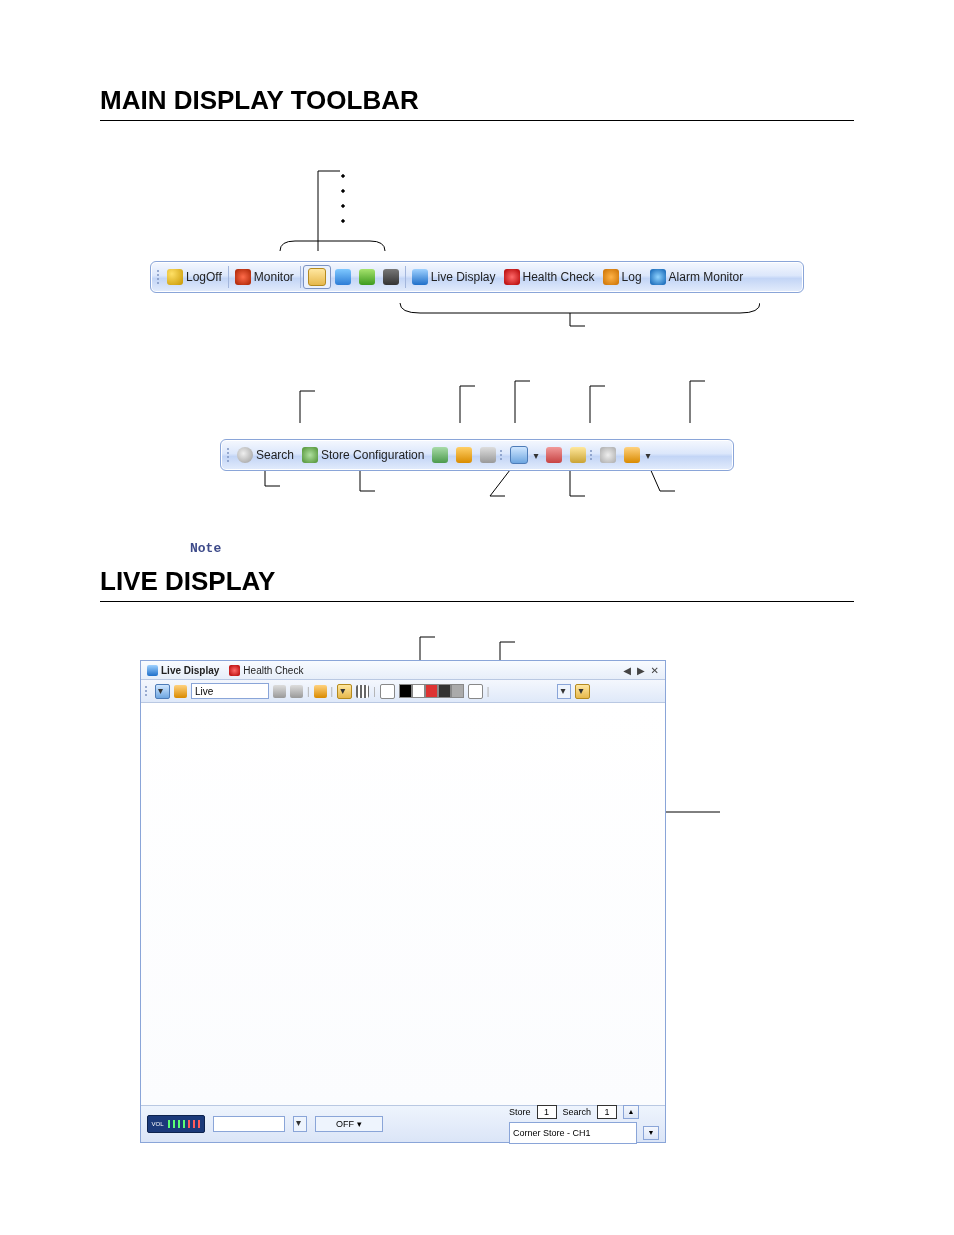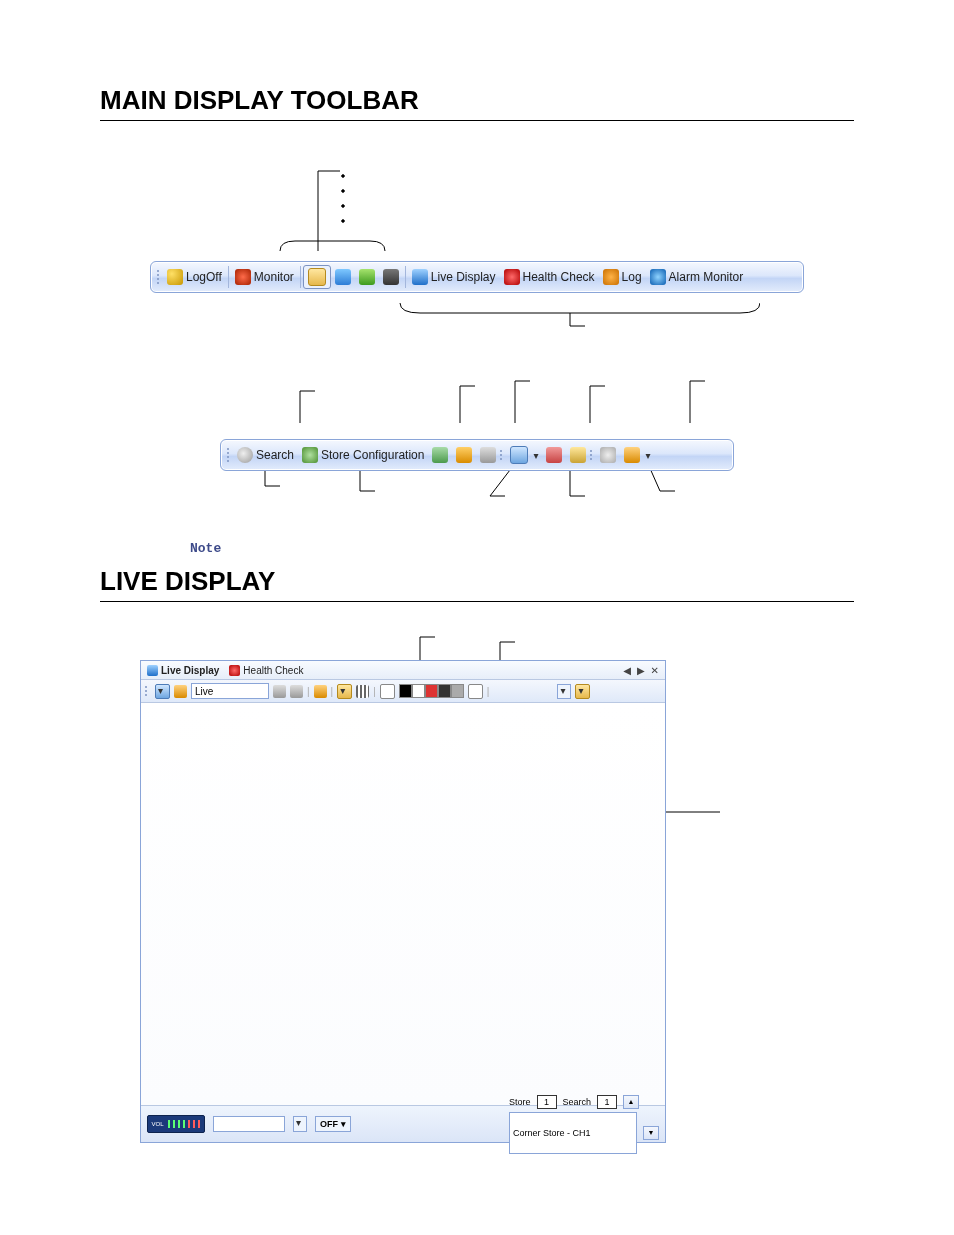--- a/index.html
+++ b/index.html
@@ -113,26 +113,26 @@
     gap:8px;
   }
   .vol-box{
     width:52px;height:16px;background:#1b3a7a;border:1px solid #0d234e;border-radius:2px;
     display:flex;align-items:center;justify-content:space-around;padding:0 2px;
   }
   .vol-box .bar{width:2px;height:8px;background:#ff5b5b;}
   .vol-box .bar.g{background:#5bff74;}
   .vol-box .lbl{color:#fff;font-size:6px;margin-right:2px;}
   .text-in{width:70px;height:14px;border:1px solid #8aa5d8;background:#fff;}
-  .off-btn{height:14px;border:1px solid #8aa5d8;background:#eef4fd;font-size:9px;padding:0 4px;display:flex;align-items:center;font-weight:bold;}
+  .off-btn{height:14px;border:1px solid #8aa5d8;background:#eef4fd;font-size:9px;padding:0 20px;display:flex;align-items:center;}
   .right-cluster{margin-left:auto;display:flex;flex-direction:column;gap:3px;font-size:9px;}
   .right-row{display:flex;align-items:center;gap:6px;}
   .num-box{width:18px;height:12px;border:1px solid #333;background:#fff;text-align:center;font-size:9px;line-height:12px;}
   .spin-btn{width:14px;height:12px;border:1px solid #8aa5d8;background:linear-gradient(#f4f7fd,#dbe5f7);text-align:center;font-size:7px;line-height:12px;}
-  .status-box{width:120px;height:12px;border:1px solid #8aa5d8;background:#fff;font-size:9px;padding:14px 3px;line-height:12px;}
+  .status-box{width:120px;height:12px;border:1px solid #8aa5d8;background:#fff;font-size:9px;padding:4px 3px;line-height:12px;}
   
   .fig1{margin-top:40px;display:flex;flex-direction:column;align-items:center;position:relative;}
   .fig2{margin-top:40px;position:relative;display:flex;flex-direction:column;align-items:center;}
   .fig3{margin-top:30px;position:relative;display:flex;flex-direction:column;align-items:center;}
 </style>
 </head>
 <body>
 
 <div class="page">
 

